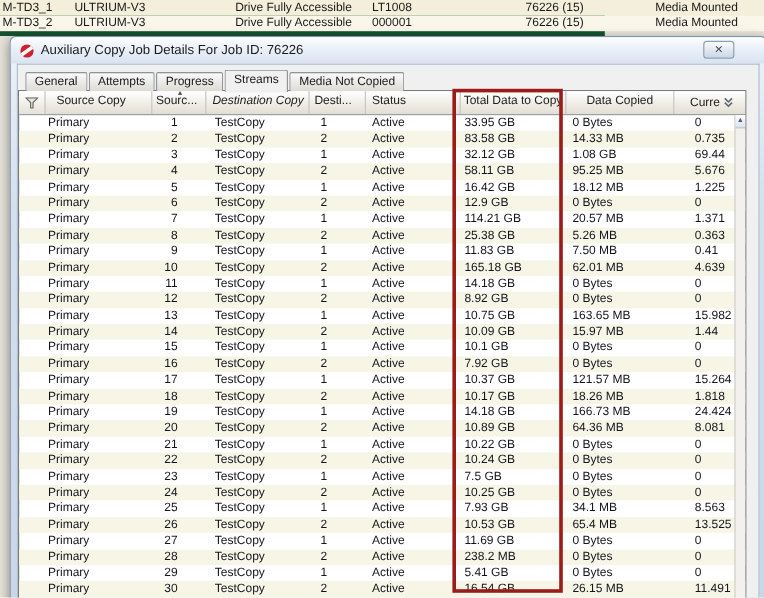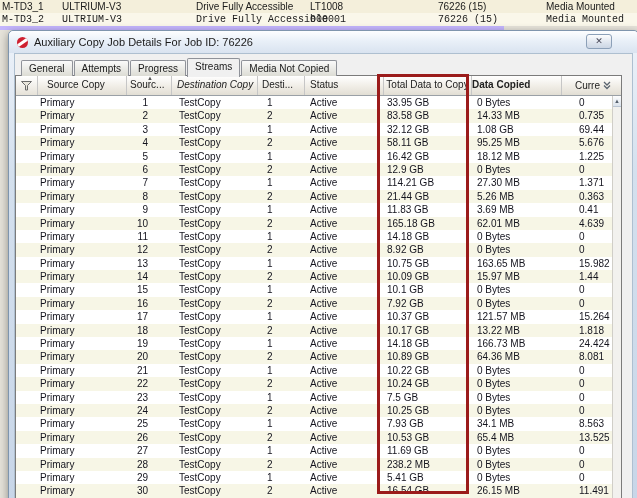--- a/index.html
+++ b/index.html
@@ -1,23 +1,23 @@
 <!DOCTYPE html>
 <html><head>
 <meta charset="utf-8">
 <style>
   html,body{margin:0;padding:0;}
   body{width:637px;height:498px;overflow:hidden;font-family:"Liberation Sans",sans-serif;background:#e6e3da;}
   .stage{position:relative;width:637px;height:498px;overflow:hidden;}
 
   
-  .bg-strip{position:absolute;left:0;top:0;width:504px;height:30px;background:#c4b5fd;}
+  .bg-strip{position:absolute;left:0;top:0;width:504px;height:30px;background:#14532d;}
   .bg-row{position:absolute;left:0;width:637px;height:13px;font-size:10px;line-height:13px;color:#1a1a1a;}
   .bg-row.r0{top:0;background:#f4efdb;}
-  .bg-row.r1{top:13px;background:#faf7ea;font-family:Liberation Mono, monospace;}
+  .bg-row.r1{top:13px;background:#faf7ea;}
   .bg-cell{position:absolute;top:0;white-space:nowrap;}
 
   
   .dialog{position:absolute;left:8px;top:30px;width:629px;height:472px;
     background:linear-gradient(#eef3fa,#d4e0ee 30%,#c8d6e8);
     border:1px solid #7f95ad;border-radius:5px 5px 0 0;
     box-shadow:0 3px 10px rgba(0,0,0,.4);}
   .titlebar{position:absolute;left:0;top:0;right:0;height:22px;display:flex;align-items:center;
     padding:0 8px;border-radius:5px 5px 0 0;
     background:linear-gradient(#fdfeff,#e9f0f8 45%,#d9e3f0);}
@@ -60,21 +60,21 @@
   .c5{width:79px;padding-left:5px;}
   .c6{width:88px;padding-left:3px;}
   .c7{width:90px;padding-left:5px;}
   .c8{width:50px;padding-left:17px;}
   .h1{padding-left:9px;}
   .h2{padding-left:3px;text-align:left;padding-right:0;}
   .h3{padding-left:5px;font-style:italic;}
   .h4{padding-left:4px;padding-right:0;text-align:left;}
   .h5{padding-left:5px;}
   .h6{text-align:center;padding-left:0;}
-  .h7{text-align:left;padding-left:0;font-weight:bold;}
+  .h7{text-align:center;padding-left:0;}
   .h8{display:flex;align-items:center;justify-content:flex-end;padding:0 1px 0 0;border-right:none;}
   .sort-arrow{position:absolute;top:-1px;left:20px;font-size:6px;color:#555;line-height:6px;}
   .chooser{width:9px;height:12px;display:inline-flex;flex-direction:column;align-items:center;justify-content:center;margin-left:2px;}
 
   
   .vscroll{position:absolute;right:0;top:20px;bottom:0;width:9px;background:#f2f1ee;border-left:1px solid #d0cec8;box-sizing:border-box;}
   .scroll-up{height:10px;font-size:6px;line-height:10px;text-align:center;color:#55606e;
     background:linear-gradient(#fdfdfd,#dce3ec);border-bottom:1px solid #b9c4d2;}
 
   
@@ -213,43 +213,43 @@
               <div class="tcell c8">0</div>
             </div>
             <div class="trow">
               <div class="tcell c0"></div>
               <div class="tcell c1">Primary</div>
               <div class="tcell c2">7</div>
               <div class="tcell c3">TestCopy</div>
               <div class="tcell c4">1</div>
               <div class="tcell c5">Active</div>
               <div class="tcell c6">114.21 GB</div>
-              <div class="tcell c7">27.30 MB</div>
+              <div class="tcell c7">20.57 MB</div>
               <div class="tcell c8">1.371</div>
             </div>
             <div class="trow alt">
               <div class="tcell c0"></div>
               <div class="tcell c1">Primary</div>
               <div class="tcell c2">8</div>
               <div class="tcell c3">TestCopy</div>
               <div class="tcell c4">2</div>
               <div class="tcell c5">Active</div>
-              <div class="tcell c6">21.44 GB</div>
+              <div class="tcell c6">25.38 GB</div>
               <div class="tcell c7">5.26 MB</div>
               <div class="tcell c8">0.363</div>
             </div>
             <div class="trow">
               <div class="tcell c0"></div>
               <div class="tcell c1">Primary</div>
               <div class="tcell c2">9</div>
               <div class="tcell c3">TestCopy</div>
               <div class="tcell c4">1</div>
               <div class="tcell c5">Active</div>
               <div class="tcell c6">11.83 GB</div>
-              <div class="tcell c7">3.69 MB</div>
+              <div class="tcell c7">7.50 MB</div>
               <div class="tcell c8">0.41</div>
             </div>
             <div class="trow alt">
               <div class="tcell c0"></div>
               <div class="tcell c1">Primary</div>
               <div class="tcell c2">10</div>
               <div class="tcell c3">TestCopy</div>
               <div class="tcell c4">2</div>
               <div class="tcell c5">Active</div>
               <div class="tcell c6">165.18 GB</div>
@@ -334,21 +334,21 @@
               <div class="tcell c8">15.264</div>
             </div>
             <div class="trow alt">
               <div class="tcell c0"></div>
               <div class="tcell c1">Primary</div>
               <div class="tcell c2">18</div>
               <div class="tcell c3">TestCopy</div>
               <div class="tcell c4">2</div>
               <div class="tcell c5">Active</div>
               <div class="tcell c6">10.17 GB</div>
-              <div class="tcell c7">13.22 MB</div>
+              <div class="tcell c7">18.26 MB</div>
               <div class="tcell c8">1.818</div>
             </div>
             <div class="trow">
               <div class="tcell c0"></div>
               <div class="tcell c1">Primary</div>
               <div class="tcell c2">19</div>
               <div class="tcell c3">TestCopy</div>
               <div class="tcell c4">1</div>
               <div class="tcell c5">Active</div>
               <div class="tcell c6">14.18 GB</div>

